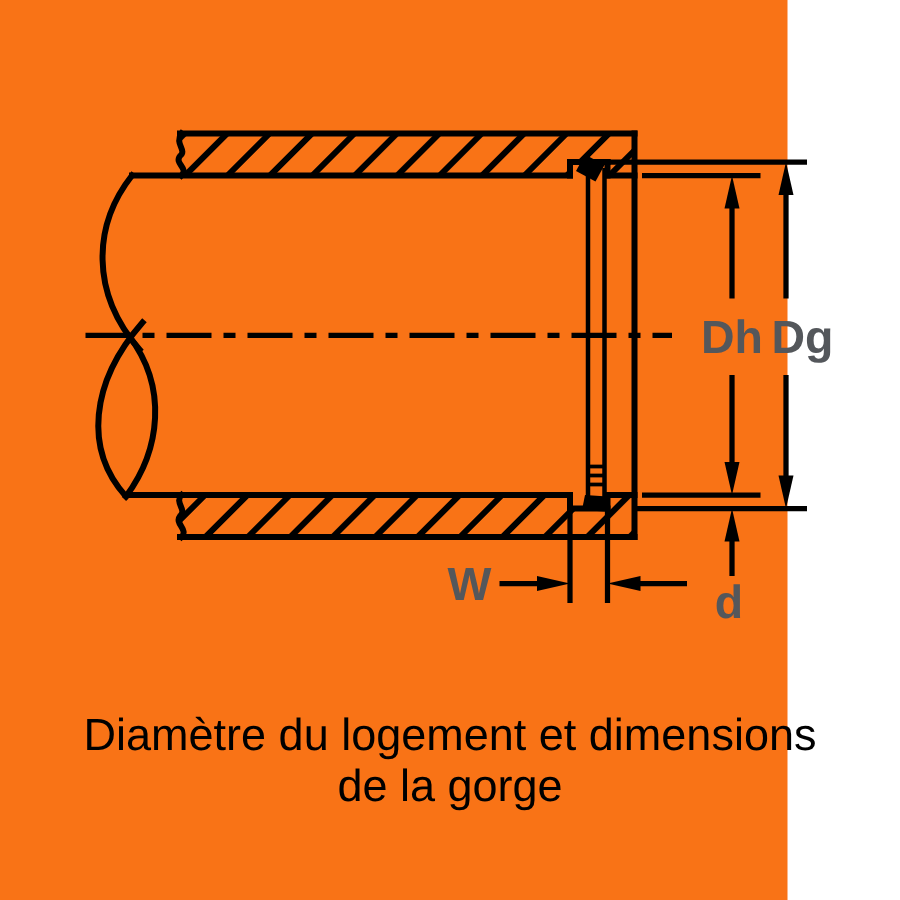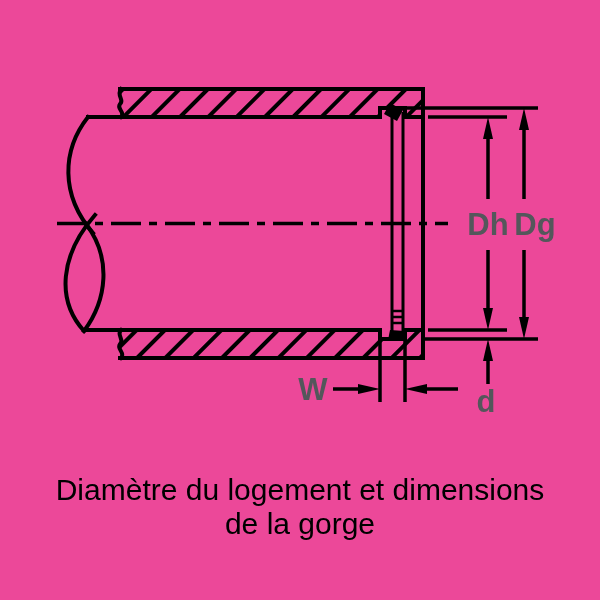--- a/index.html
+++ b/index.html
@@ -4,24 +4,24 @@
 <style>
   html, body {
     margin: 0;
     padding: 0;
     width: 600px;
     height: 600px;
     background: #ffffff;
     overflow: hidden;
   }
   .figure-wrap {
-    width: 600px;
+    width: 525px;
     height: 600px;
     position: relative;
-    background: #ec4899;
+    background: #f97316;
   }
   svg text {
     font-family: "Liberation Sans", "DejaVu Sans", sans-serif;
   }
   .dim-label {
     font-weight: bold;
     font-size: 31px;
   }
   .caption-text {
     font-size: 30px;

